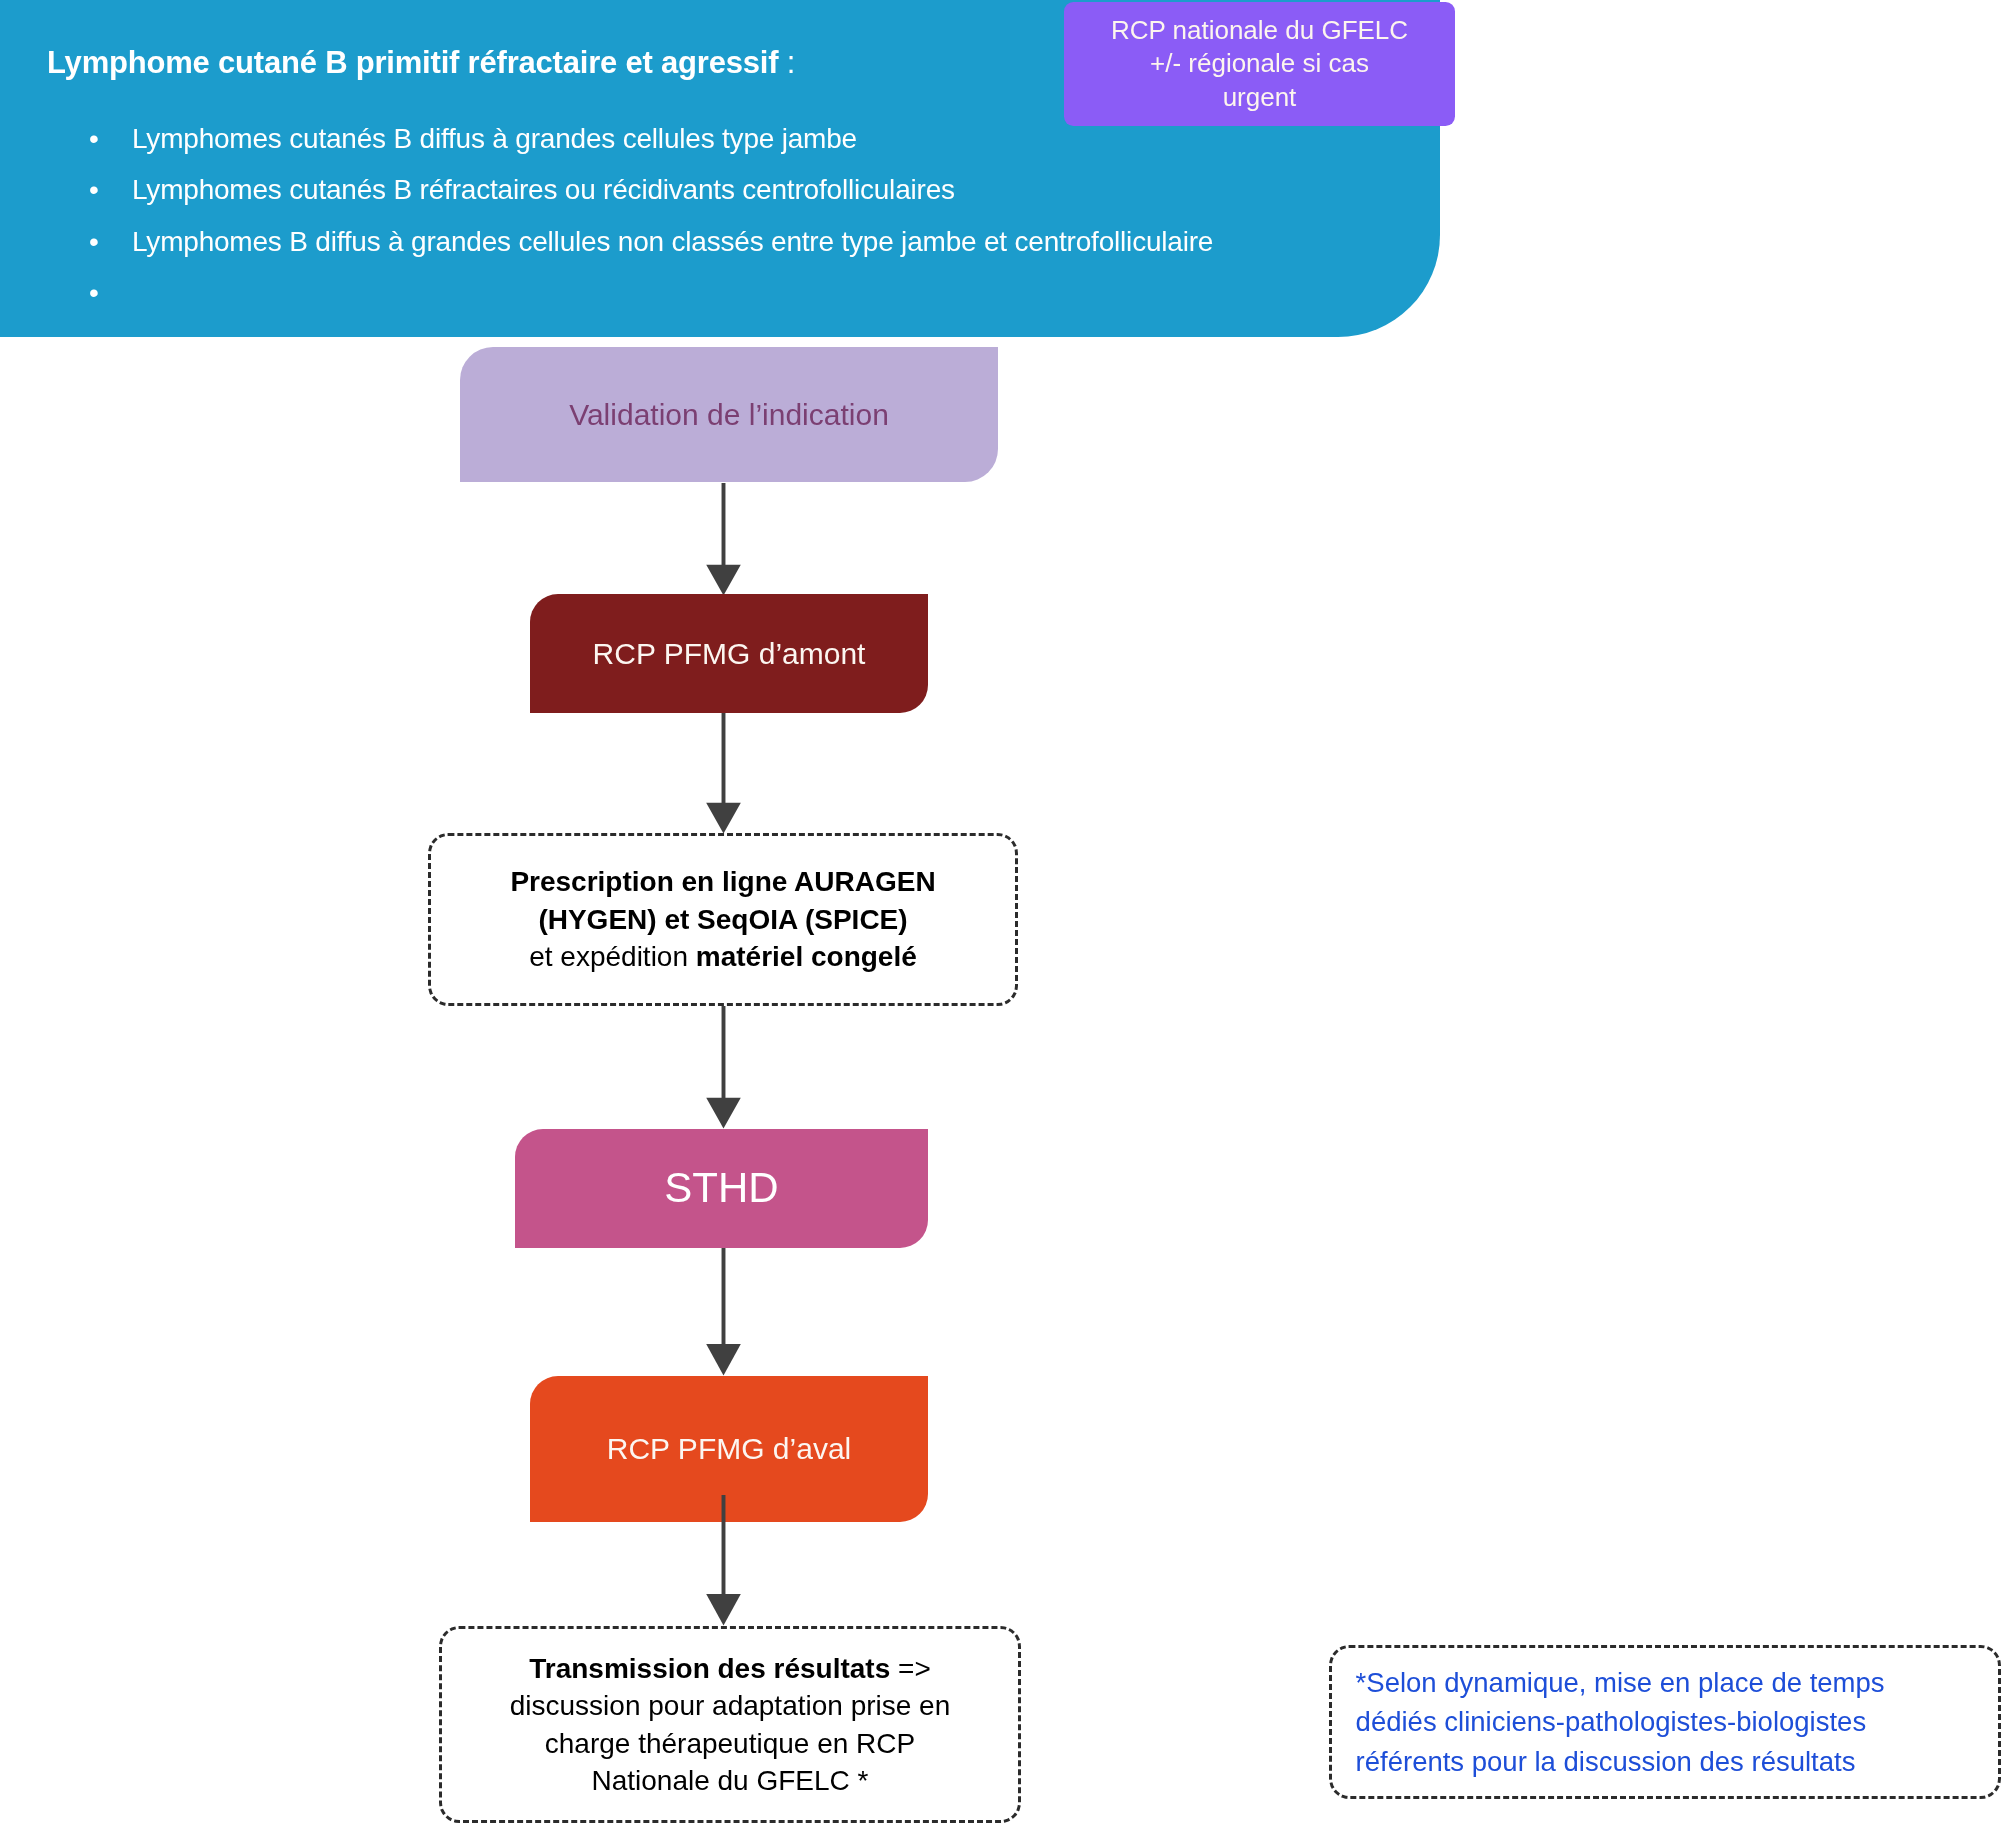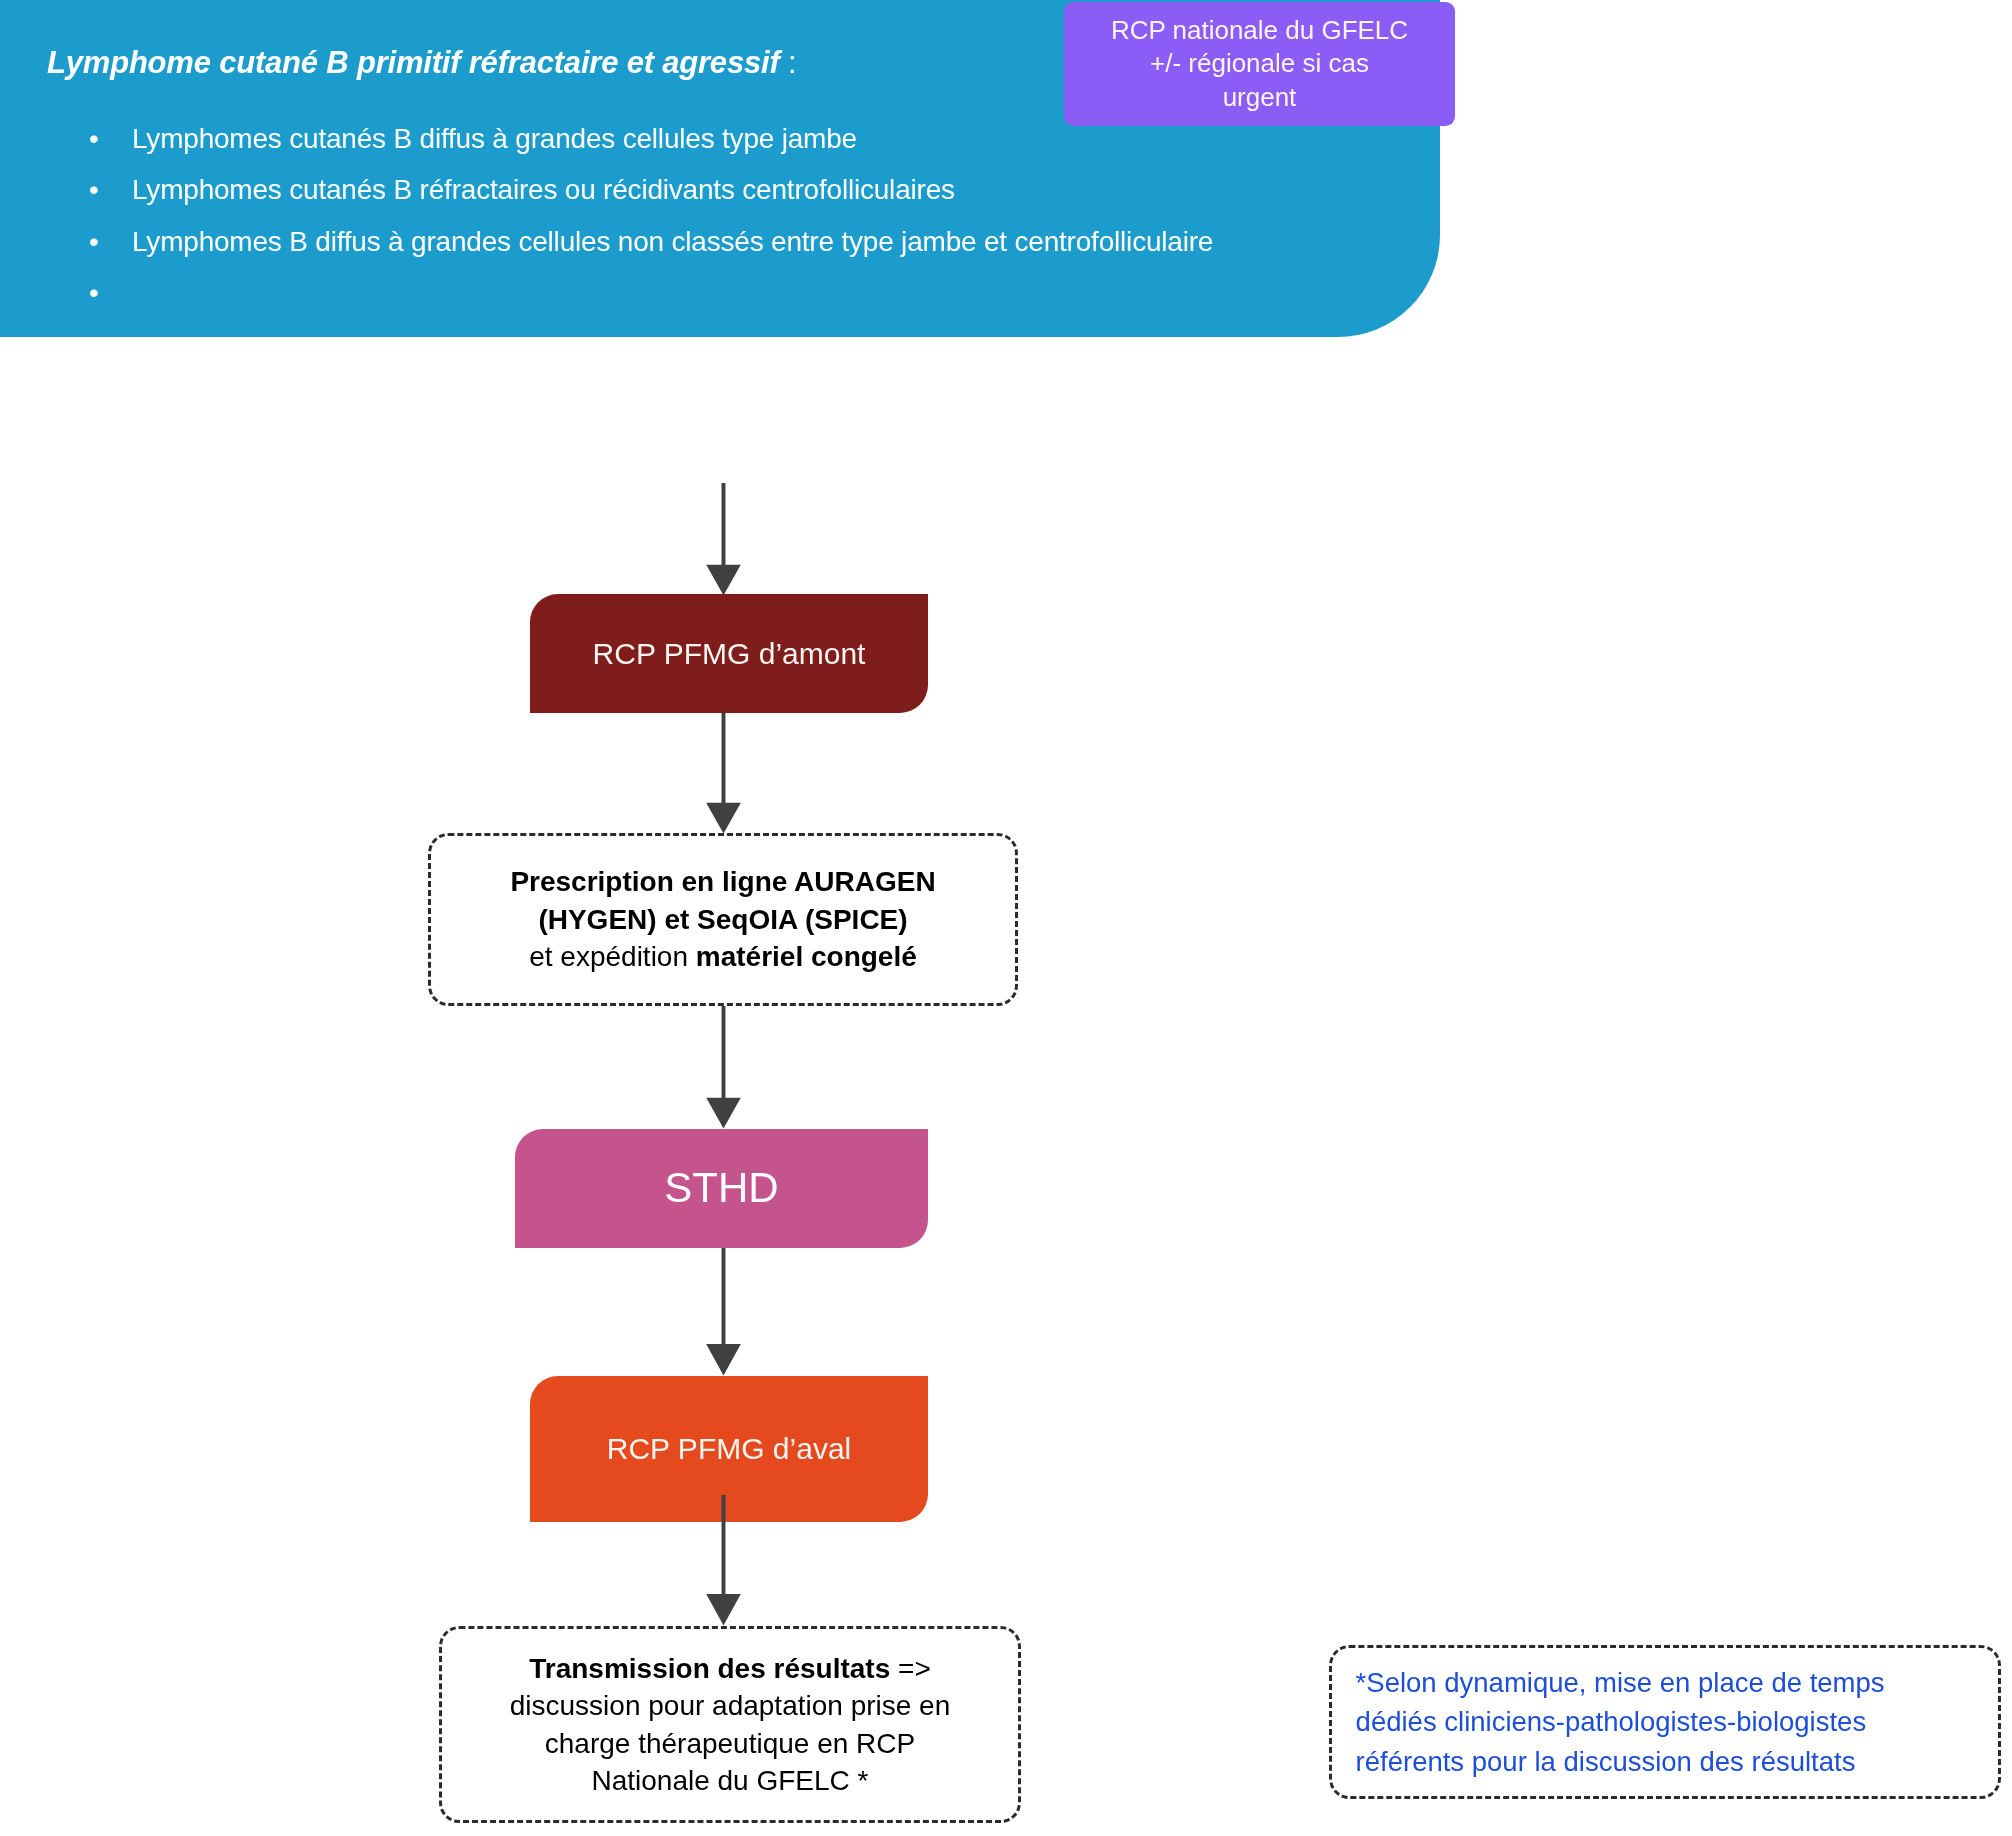--- a/index.html
+++ b/index.html
@@ -31,21 +31,21 @@
     box-sizing: border-box;
     padding: 47px 31px 0 94px;
   }
   .blue-title {
     color: #ffffff;
     font-size: 31px;
     line-height: 1.2;
     margin: 27.5px 0 0 0;
     letter-spacing: -0.2px;
   }
-  .blue-title b { font-weight: bold; font-style: italic; }
+  .blue-title b { font-weight: bold; }
   .bullets {
     margin: 44px 0 0 0;
     padding: 0;
     list-style: none;
   }
   .bullets li {
     position: relative;
     color: #ffffff;
     font-size: 28px;
     line-height: 1.0;
@@ -236,20 +236,23 @@
   </div>
 
   <div class="rcp-nationale">
     <div class="txt">
       <span>RCP nationale du GFELC</span><br>
       <span>+/- régionale si cas</span><br>
       <span>urgent</span>
     </div>
   </div>
 
+  <div class="flow-box box-validation">
+    <div class="txt">Validation de l’indication</div>
+  </div>
 
   <div class="arrow" style="left:692px; top:483px; height:114px;">
     <svg width="63" height="114" viewBox="0 0 80 145">
       <line x1="40" y1="0" x2="40" y2="108" stroke="#404040" stroke-width="5"></line>
       <polygon points="18,104 62,104 40,143" fill="#404040"></polygon>
     </svg>
   </div>
 
   <div class="flow-box box-amont">
     <div class="txt">RCP PFMG d’amont</div>

